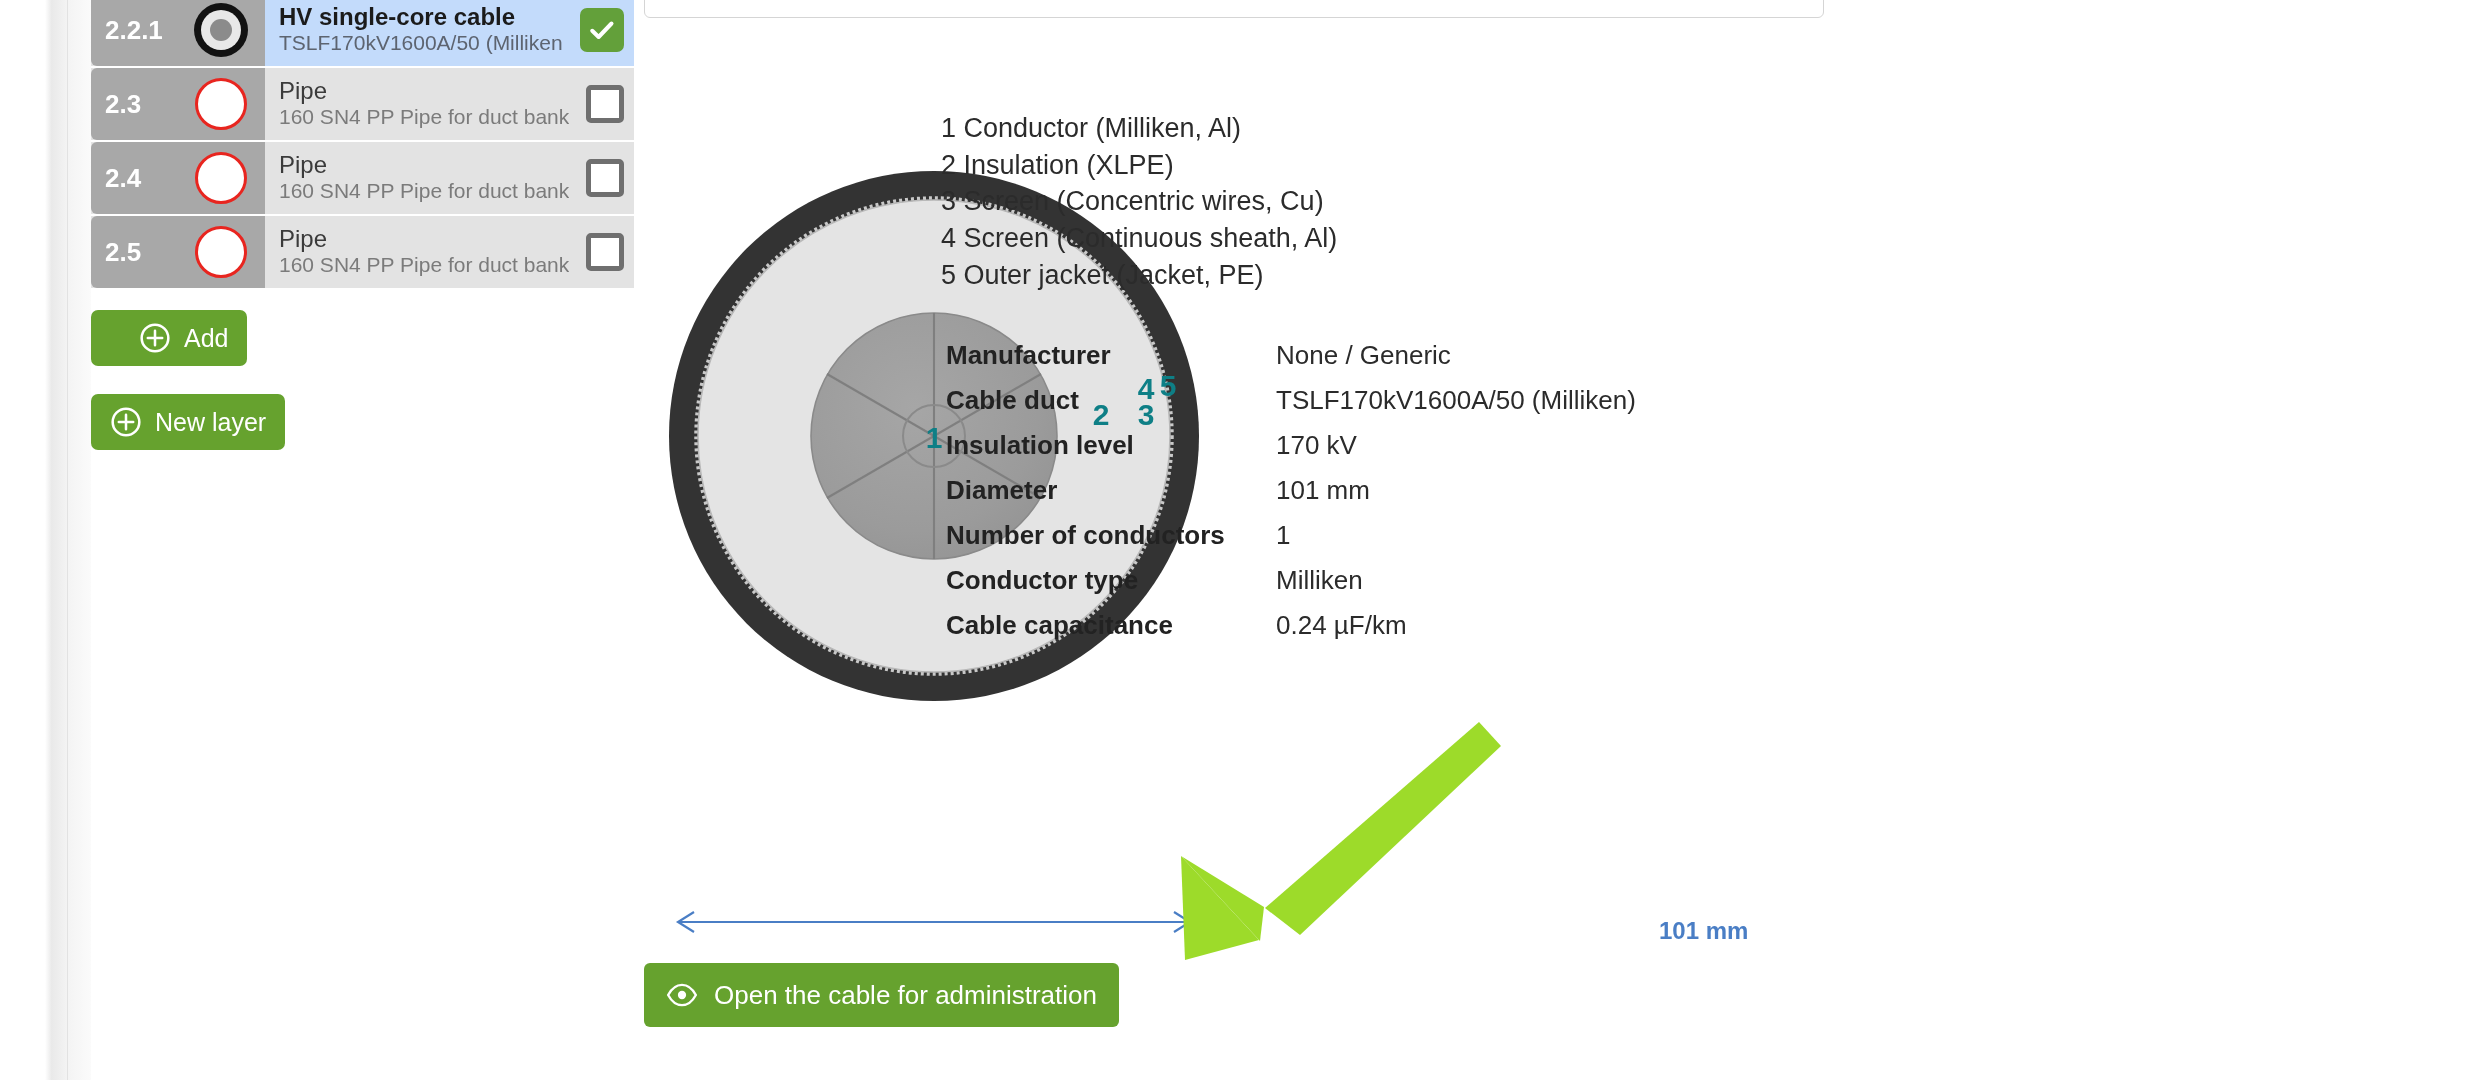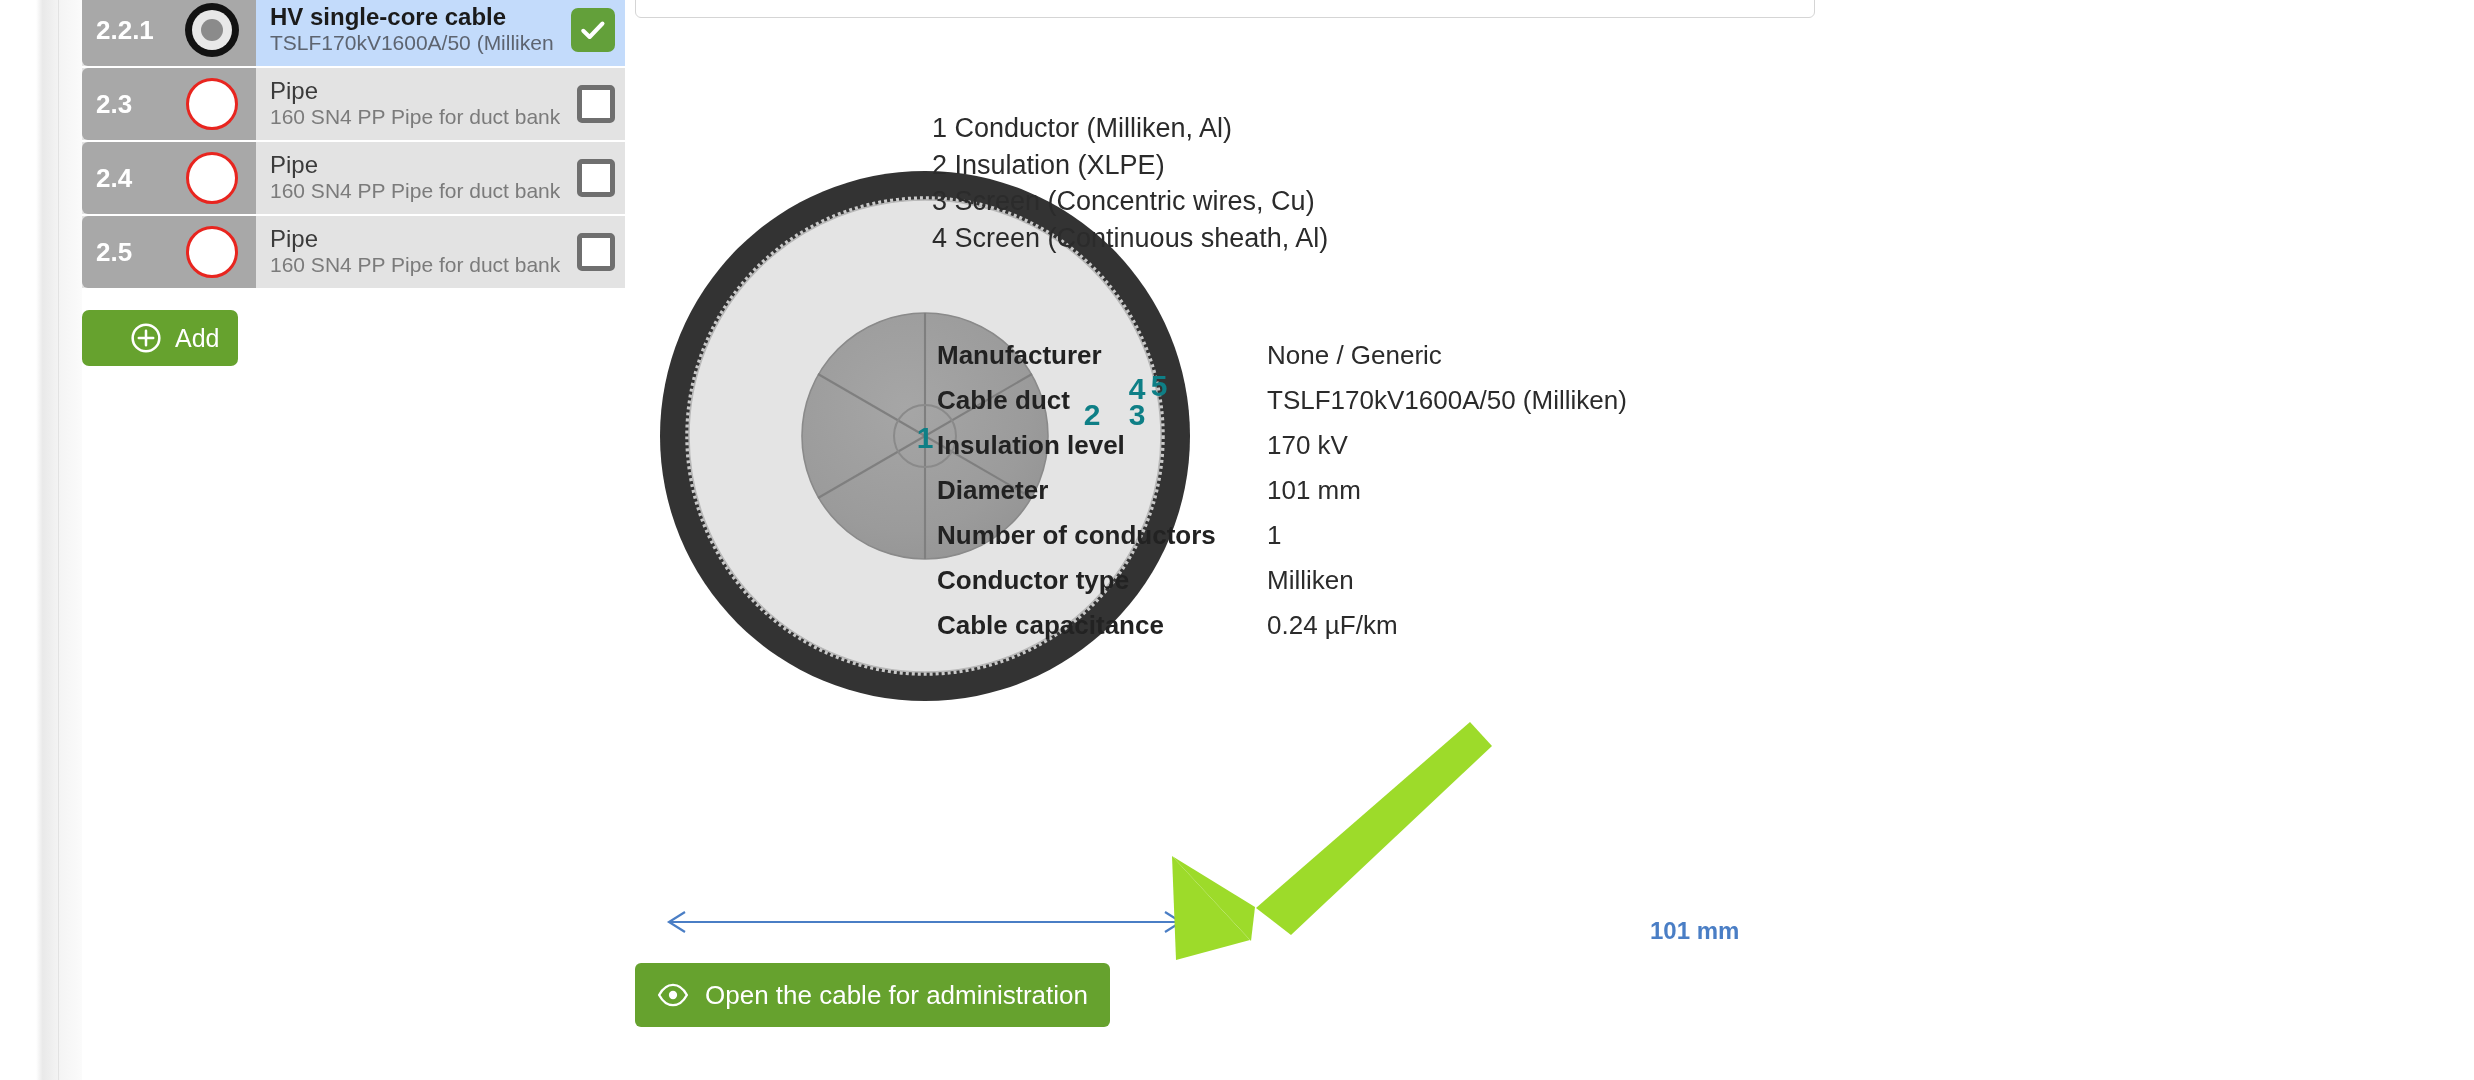--- a/index.html
+++ b/index.html
@@ -10,20 +10,21 @@
     overflow: hidden;
     background: #ffffff;
     font-family: "Liberation Sans", sans-serif;
   }
 
   #app {
     position: relative;
     width: 2148px;
     height: 1080px;
     background: #d946ef;
+    margin-left: 9px;
   }
 
   
   #sidebar {
     position: absolute;
     left: 0; top: 0;
     width: 625px;
     height: 1080px;
     background: #ffffff;
   }
@@ -367,20 +368,27 @@
     </div>
 
     <button id="btn-add" class="btn-green">
       <svg width="32" height="32" viewBox="0 0 24 24">
         <circle cx="12" cy="12" r="10" fill="none" stroke="#ffffff" stroke-width="1.9"></circle>
         <path d="M12 6.6 V17.4 M6.6 12 H17.4" stroke="#ffffff" stroke-width="1.9" stroke-linecap="round"></path>
       </svg>
       <span>Add</span>
     </button>
 
+    <button id="btn-new-layer" class="btn-green">
+      <svg width="32" height="32" viewBox="0 0 24 24">
+        <circle cx="12" cy="12" r="10" fill="none" stroke="#ffffff" stroke-width="1.9"></circle>
+        <path d="M12 6.6 V17.4 M6.6 12 H17.4" stroke="#ffffff" stroke-width="1.9" stroke-linecap="round"></path>
+      </svg>
+      <span>New layer</span>
+    </button>
   </div>
 
   <div id="main">
 
     <input id="top-input" type="text" placeholder="" style="">
 
 
     <div id="figure">
       <svg width="860" height="880" viewBox="0 0 860 880">
         <defs>
@@ -423,20 +431,21 @@
       </svg>
     </div>
 
     <div id="dim-label">101 mm</div>
 
     <div id="legend">
       <div>1 Conductor (Milliken, Al)</div>
       <div>2 Insulation (XLPE)</div>
       <div>3 Screen (Concentric wires, Cu)</div>
       <div>4 Screen (Continuous sheath, Al)</div>
+      <div>5 Outer jacket (Jacket, PE)</div>
     </div>
 
     <table id="specs">
       <tbody>
           <tr>
         <td class="k">Manufacturer</td>
         <td class="v">None / Generic</td>
       </tr>
       <tr>
         <td class="k">Cable duct</td>

